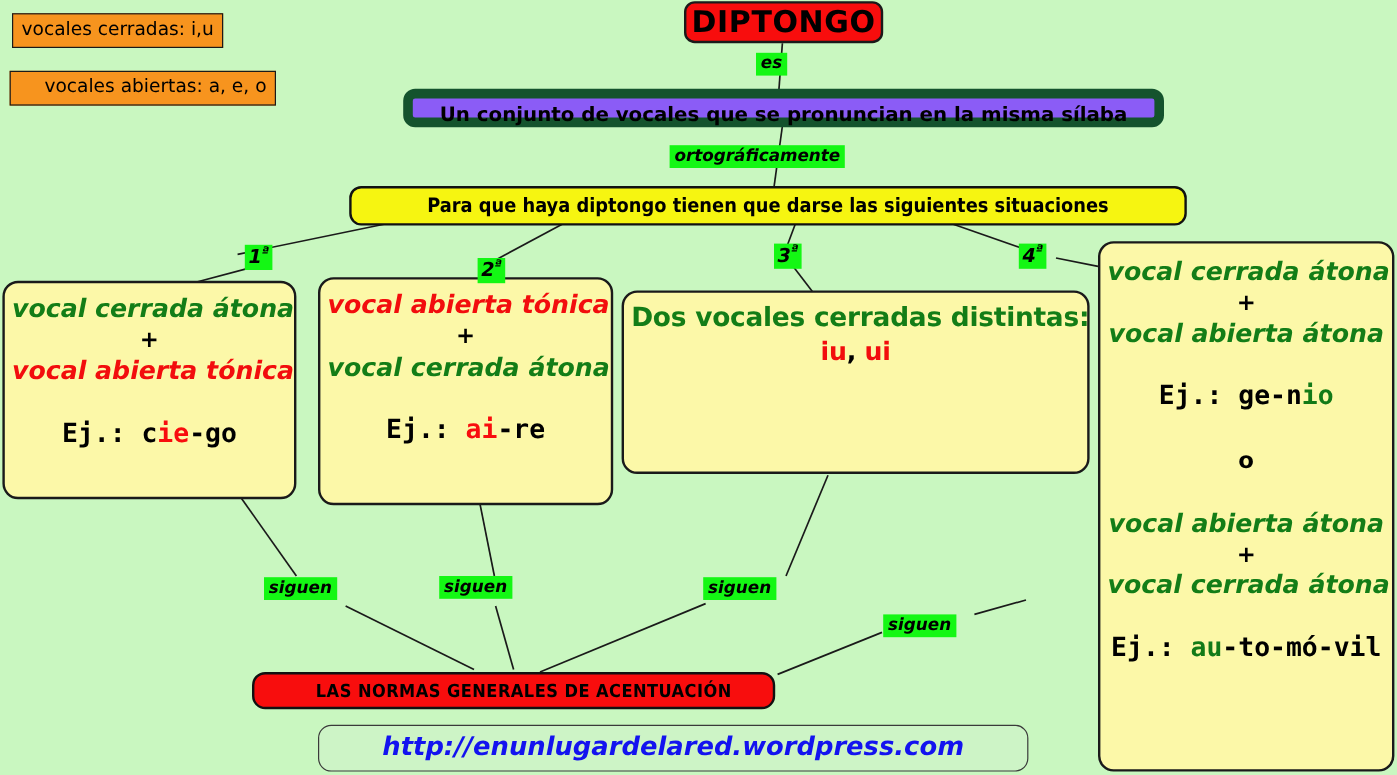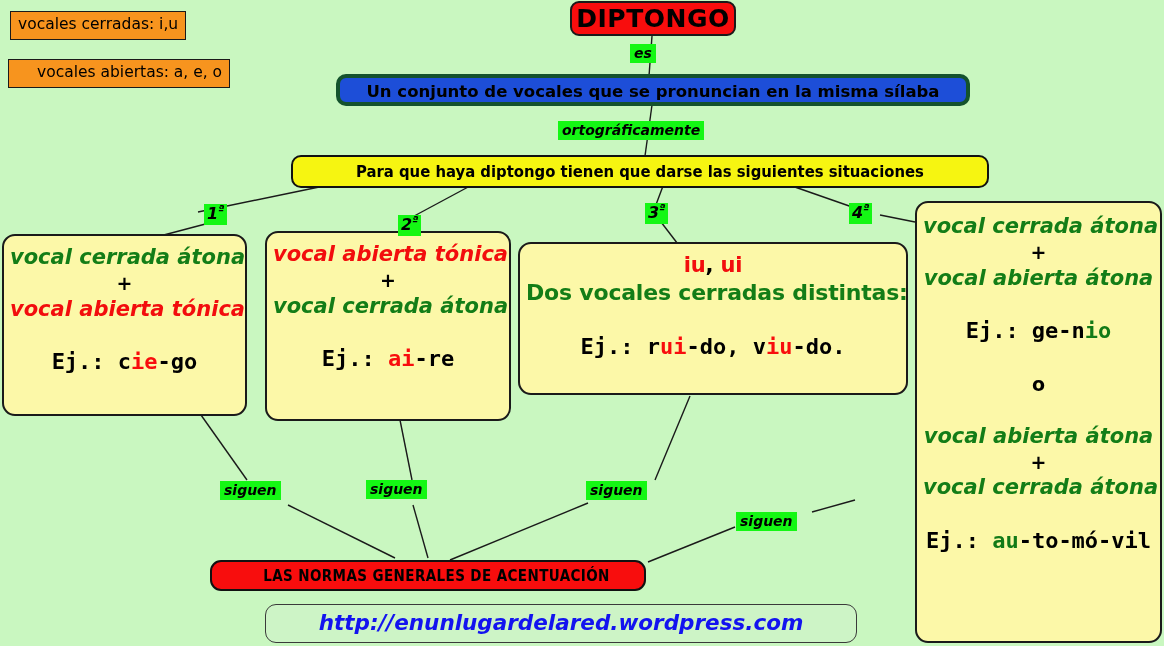--- a/index.html
+++ b/index.html
@@ -53,22 +53,22 @@
     font-weight: bold;
     font-size: 25px;
     letter-spacing: 0.5px;
     text-align: center;
     line-height: 32px;
     white-space: nowrap;
   }
 
   
   .cyan-box {
-    background: #1d4ed8;
-    border: 4px solid #14532d;
+    background: #8b5cf6;
+    border: 8px solid #14532d;
     border-radius: 10px;
     color: #000;
     font-family: "DejaVu Sans", sans-serif;
     font-weight: bold;
     font-size: 16.5px;
     text-align: center;
     line-height: 28px;
     white-space: nowrap;
   }
 
@@ -254,24 +254,23 @@
 
   <div class="node card" style="left:265px; top:231px; width:246px; height:190px;">
     <div class="ln c-red">vocal abierta tónica</div>
     <div class="plus">+</div>
     <div class="ln c-green">vocal cerrada átona</div>
     <div class="gap-l"></div>
     <div class="ej"><span>Ej.: </span><span class="hl-r">ai</span><span>-re</span></div>
   </div>
 
   <div class="node card" style="left:518px; top:242px; width:390px; height:153px;">
+    <div class="ln up c-green" style="font-size:22px;">Dos vocales cerradas distintas:</div>
     <div class="ln up" style="font-size:21px;"><span class="c-red">iu</span><span class="c-black">,</span> <span class="c-red">ui</span></div>
-    <div class="ln up c-green" style="font-size:22px;">Dos vocales cerradas distintas:</div>
-    <div class="gap-l"></div>
-    <div class="ej"><span>Ej.: r</span><span class="hl-r">ui</span><span>-do,</span><span> v</span><span class="hl-r">iu</span><span>-do.</span></div>
+    <div class="gap-l"></div>
   </div>
 
   <div class="node card" style="left:915px; top:201px; width:247px; height:442px; padding-top:10px;">
     <div class="ln c-green">vocal cerrada átona</div>
     <div class="plus">+</div>
     <div class="ln c-green">vocal abierta átona</div>
     <div class="gap-l"></div>
     <div class="ej"><span>Ej.: ge-n</span><span class="hl-g">io</span></div>
     <div class="gap-l"></div>
     <div class="oo">o</div>

